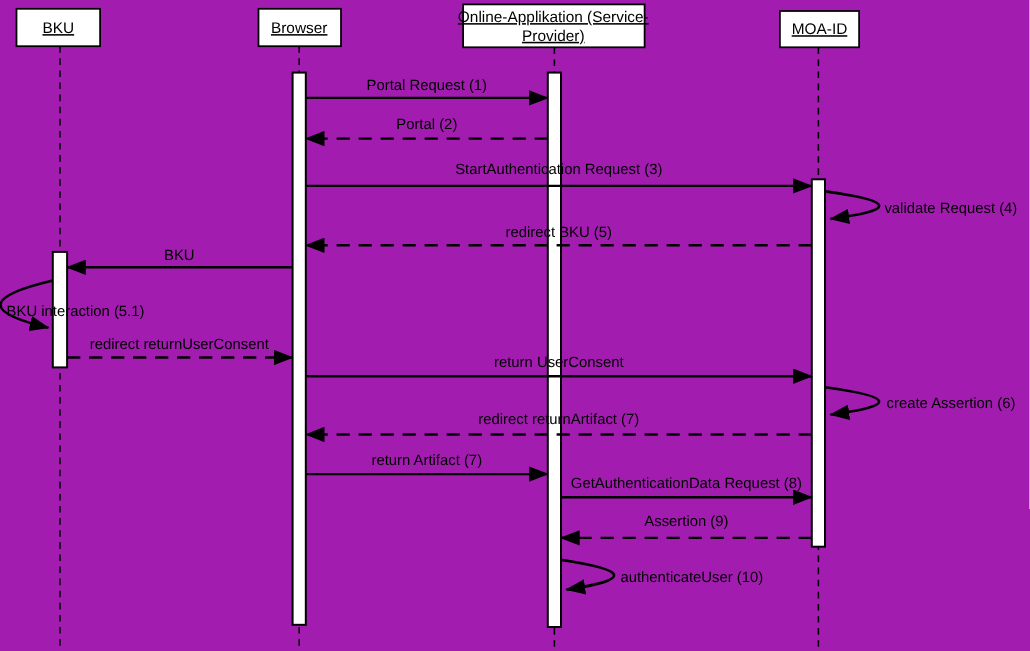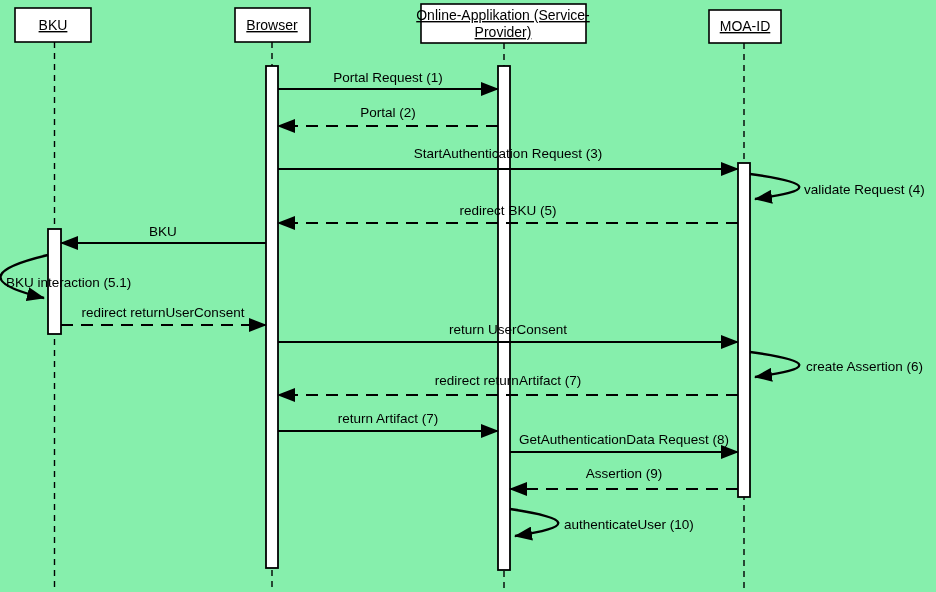--- a/index.html
+++ b/index.html
@@ -3,21 +3,21 @@
 <meta charset="utf-8">
 <style>
   html, body {
     margin: 0; padding: 0;
     background: #ffffff;
     font-family: "Liberation Sans", sans-serif;
   }
   .canvas {
     position: relative;
     width: 936px; height: 592px;
-    background: #86efac;
+    background: #a21caf;
     overflow: hidden;
   }
   svg { display: block; }
   .lifeline   { stroke: #000; stroke-width: 1.4; stroke-dasharray: 6 5; fill: none; }
   .actor-box  { fill: #fff; stroke: #000; stroke-width: 1.6; }
   .bar        { fill: #fff; stroke: #000; stroke-width: 1.8; }
   .msg-solid  { stroke: #000; stroke-width: 2.2; fill: none; }
   .msg-dashed { stroke: #000; stroke-width: 2.2; fill: none; stroke-dasharray: 12 8; }
   .self-loop  { stroke: #000; stroke-width: 2.4; fill: none; }
   .actor-label {

